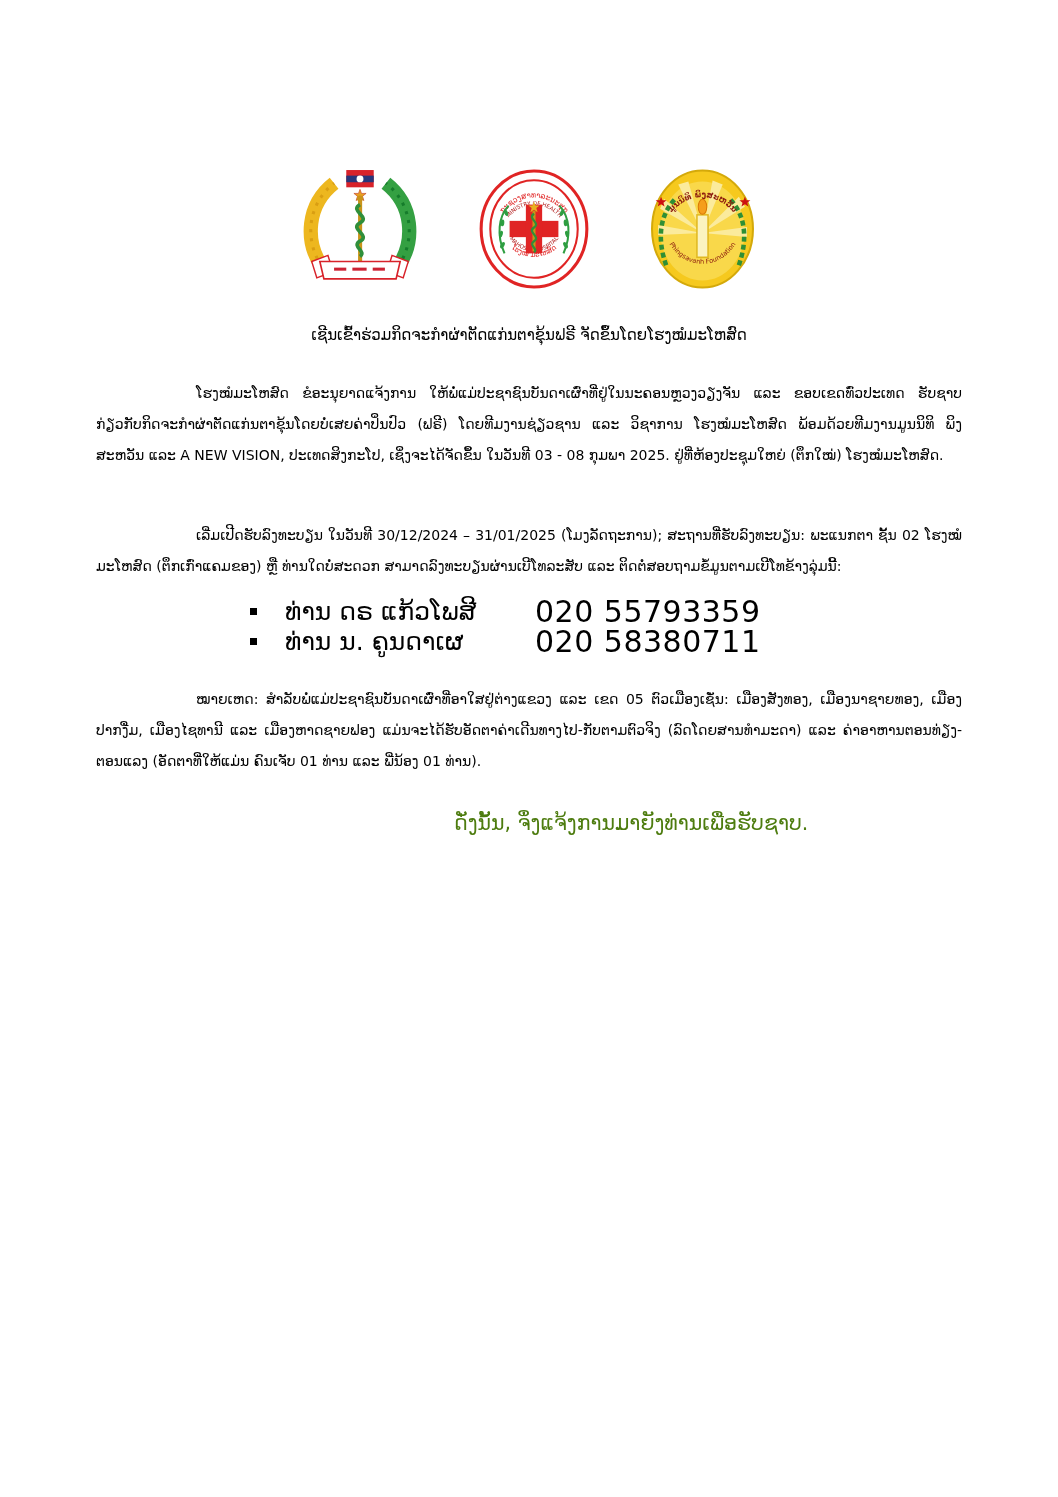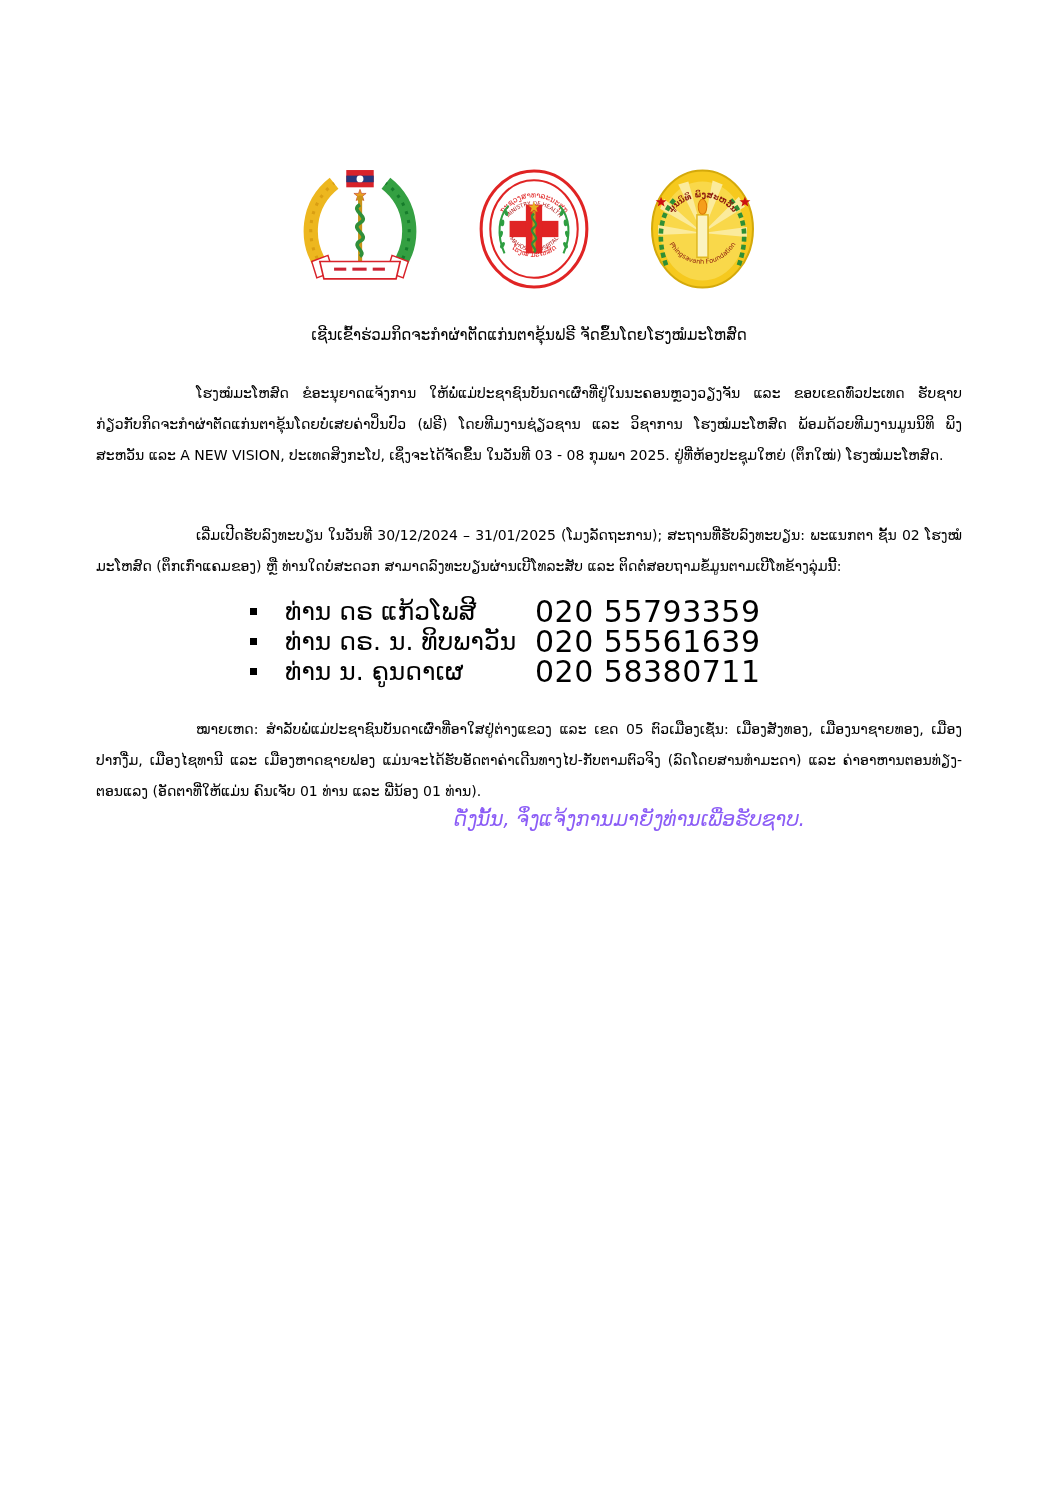--- a/index.html
+++ b/index.html
@@ -52,24 +52,24 @@
     flex:0 0 250px;
     white-space:nowrap;
     color:#000;
   }
   .contact-phone{
     font-size:30px;
     color:#000;
     letter-spacing:0.5px;
   }
   .closing{
+    margin-top:34px;
     padding-left:358px;
     font-size:20.5px;
-    color:#8b5cf6;
-    font-style:italic;
+    color:#4d7c0f;
   }
   svg text{font-family:"DejaVu Sans","Liberation Sans",sans-serif;}
 </style>
 </head>
 <body>
 
 <div class="page">
 
   <div class="logos-row">
 
@@ -191,25 +191,20 @@
     <div class="para p2">ເລີ່ມເປີດຮັບລົງທະບຽນ ໃນວັນທີ 30/12/2024 – 31/01/2025 (ໂມງລັດຖະການ); ສະຖານທີ່ຮັບລົງທະບຽນ: ພະແນກຕາ ຊັ້ນ 02 ໂຮງໝໍມະໂຫສົດ (ຕຶກເກົ່າແຄມຂອງ) ຫຼື ທ່ານໃດບໍ່ສະດວກ ສາມາດລົງທະບຽນຜ່ານເບີໂທລະສັບ ແລະ ຕິດຕໍ່ສອບຖາມຂໍ້ມູນຕາມເບີໂທຂ້າງລຸ່ມນີ້:</div>
 
     <div class="contact-list">
       <div class="contact-row">
         <span class="bullet"></span>
         <span class="contact-name">ທ່ານ ດຣ ແກ້ວໂພສີ</span>
         <span class="contact-phone">020 55793359</span>
       </div>
       <div class="contact-row">
         <span class="bullet"></span>
-        <span class="contact-name">ທ່ານ ດຣ. ນ. ທິບພາວັນ</span>
-        <span class="contact-phone">020 55561639</span>
-      </div>
-      <div class="contact-row">
-        <span class="bullet"></span>
         <span class="contact-name">ທ່ານ ນ. ຄູນດາເຜ</span>
         <span class="contact-phone">020 58380711</span>
       </div>
     </div>
 
     <div class="para note">ໝາຍເຫດ: ສຳລັບພໍ່ແມ່ປະຊາຊົນບັນດາເຜົ່າທີ່ອາໃສຢູ່ຕ່າງແຂວງ ແລະ ເຂດ 05 ຕົວເມືອງເຊັ່ນ: ເມືອງສັງທອງ, ເມືອງນາຊາຍທອງ, ເມືອງປາກງື່ມ, ເມືອງໄຊທານີ ແລະ ເມືອງຫາດຊາຍຟອງ ແມ່ນຈະໄດ້ຮັບອັດຕາຄ່າເດີນທາງໄປ-ກັບຕາມຕົວຈິງ (ລົດໂດຍສານທຳມະດາ) ແລະ ຄ່າອາຫານຕອນທ່ຽງ-ຕອນແລງ (ອັດຕາທີ່ໃຫ້ແມ່ນ ຄົນເຈັບ 01 ທ່ານ ແລະ ພີ່ນ້ອງ 01 ທ່ານ).</div>
 
     <div class="closing">ດັ່ງນັ້ນ, ຈຶ່ງແຈ້ງການມາຍັງທ່ານເພື່ອຮັບຊາບ.</div>
   </div>
 

